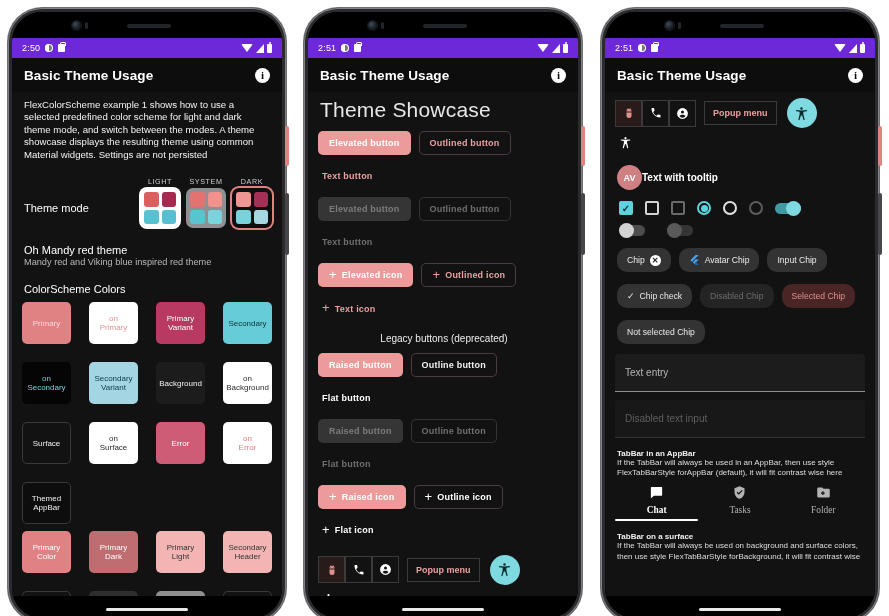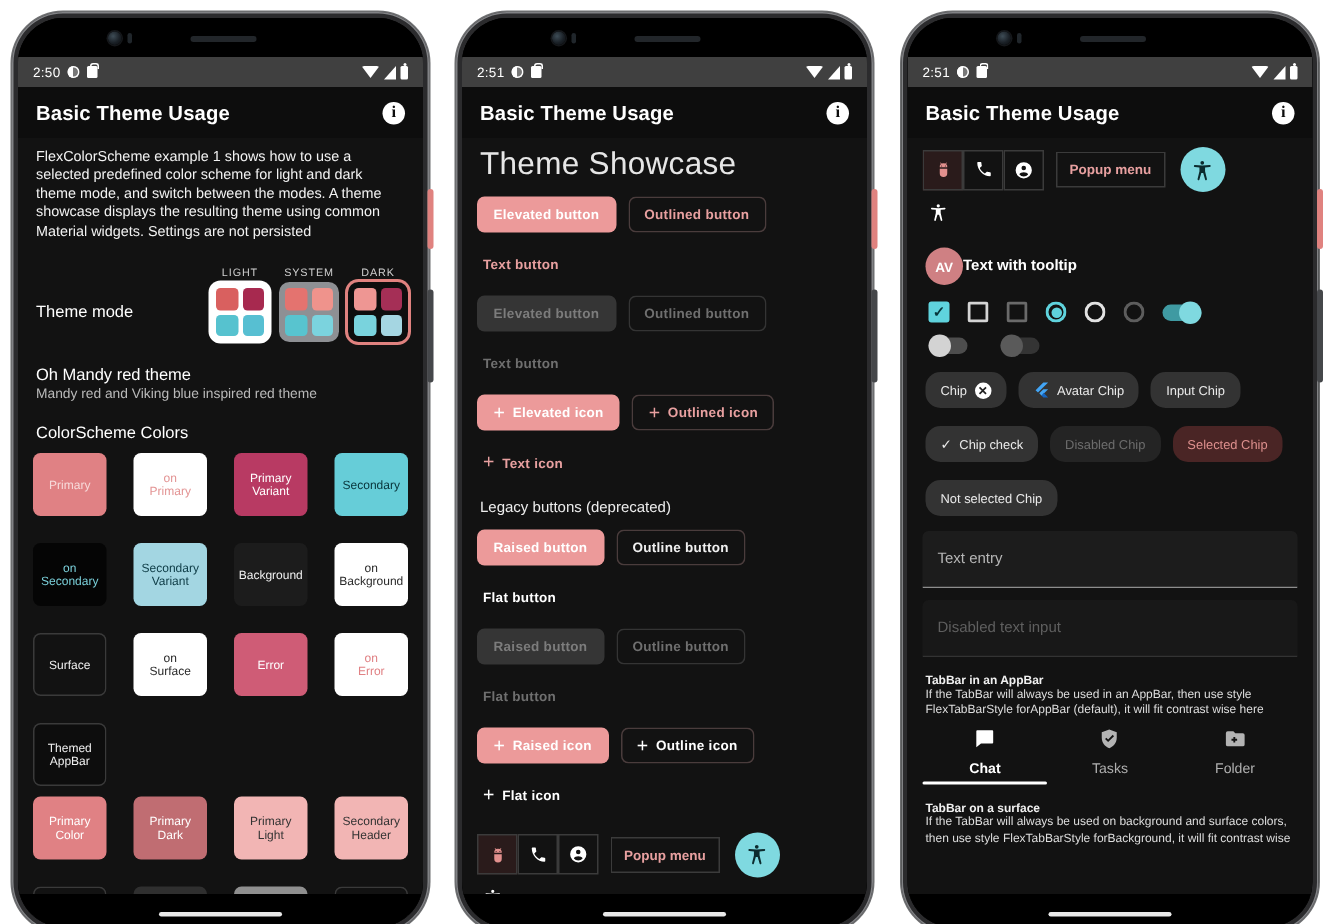--- a/index.html
+++ b/index.html
@@ -56,21 +56,21 @@
     position:absolute; right:-3px; top:185px; width:4px; height:62px;
     border-radius:2px; background:#45474a;
   }
 
   
   .screen{
     position:absolute; left:0; right:0; top:26px; bottom:0;
     background:#121212; color:#fff; overflow:hidden;
   }
   .statusbar{
-    height:20px; background:#404040; display:flex; align-items:center;
+    height:20px; background:#6d28d9; display:flex; align-items:center;
     padding:0 10px; font-size:9px; color:#fff; letter-spacing:.2px;
   }
   .sb-left{ display:flex; align-items:center; gap:5px; }
   .sb-right{ margin-left:auto; display:flex; align-items:center; gap:3px; }
   .ico-clockhalf{ width:8px;height:8px;border-radius:50%;
      background:linear-gradient(90deg,#fff 0 50%,#777 50% 100%); box-shadow:inset 0 0 0 1px #fff;}
   .ico-bag{ width:7px;height:8px;background:#fff;border-radius:1px;position:relative;}
   .ico-bag::before{content:"";position:absolute;left:1.5px;top:-2px;width:4px;height:3px;border:1px solid #fff;border-bottom:none;border-radius:2px 2px 0 0;}
   .ico-wifi{ width:0;height:0;border-left:6px solid transparent;border-right:6px solid transparent;border-top:8px solid #fff;border-radius:2px;}
   .ico-signal{ width:0;height:0;border-left:8px solid transparent;border-bottom:9px solid #fff;}
@@ -135,21 +135,21 @@
     letter-spacing:.2px; white-space:nowrap;
   }
   .btn-elev{ background:#ec9a9a; color:#ffffff; }
   .btn-outl{ box-shadow:inset 0 0 0 1px #4a3c3c; color:#e8a0a0; }
   .btn-text{ color:#e8a0a0; padding:7px 4px; }
   .btn-elev-dis{ background:#353535; color:#7c7c7c; }
   .btn-outl-dis{ box-shadow:inset 0 0 0 1px #343434; color:#6f6f6f; }
   .btn-text-dis{ color:#6f6f6f; padding:7px 4px; }
   .plus{ font-size:13px; font-weight:300; line-height:0.8; margin-right:5px;}
   .btn.ico{ display:flex; align-items:center; }
-  .legend-label{ font-size:10px; color:#ededed; margin-top:12px; padding-left:2px;}
+  .legend-label{ font-size:10px; color:#ededed; margin-top:12px; padding-left:2px;text-align:center;}
 
   .bottombar{
     display:flex; align-items:center; gap:8px; margin-top:12px;
   }
   .iconset{ display:flex; }
   .iconset .ib{
     width:27px;height:27px; display:flex;align-items:center;justify-content:center;
     box-shadow:inset 0 0 0 1px #3b3b3b;
   }
   .iconset .ib.first{ background:#2a1b1b; color:#e2908e; }
@@ -205,21 +205,21 @@
     margin-top:10px; background:#1c1c1c; border-bottom:1px solid #8d8d8d;
     height:38px; display:flex; align-items:center; padding:0 10px;
     font-size:10px; color:#b6b6b6; border-radius:4px 4px 0 0;
   }
   .tfield.dis{ border-bottom:1px solid #333; color:#5f5f5f; background:#181818; margin-top:8px;}
   .tb-title{ font-size:8px; font-weight:bold; color:#f0f0f0; margin-top:11px; padding-left:2px;}
   .tb-desc{ font-size:8px; color:#dedede; line-height:1.28; padding-left:2px;}
   .tabs{ display:flex; margin-top:7px; }
   .tab{ flex:1; text-align:center; }
   .tab .tglyph{ font-size:15px; line-height:1; }
-  .tab .tlabel{ font-size:9.4px; margin-top:3px; }
+  .tab .tlabel{ font-size:9.4px; margin-top:3px;font-family:Liberation Serif, serif; }
   .tab.active .tlabel{ color:#ffffff; font-weight:bold; }
   .tab .tlabel{ color:#b0b0b0; }
   .tabind{ height:2px; background:#fff; border-radius:2px; margin-top:4px; }
 
   .homebar{
     position:absolute; left:50%; transform:translateX(-50%); bottom:7px;
     width:82px; height:3px; border-radius:2px; background:#e9e9e9;
   }
   .scrim-bottom{ position:absolute;left:0;right:0;bottom:0;height:22px;background:#000;}
 </style>

